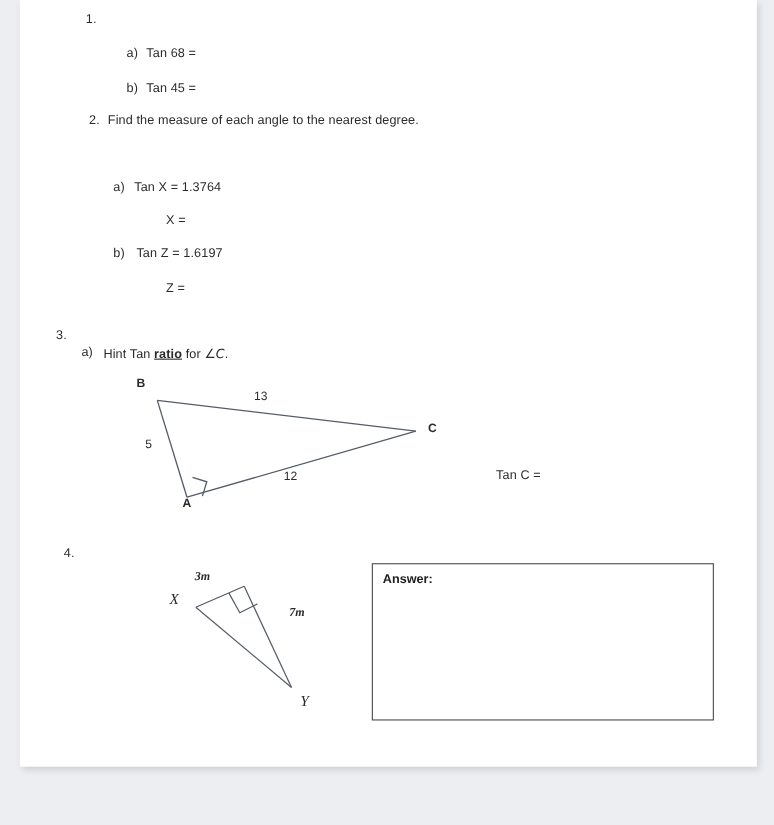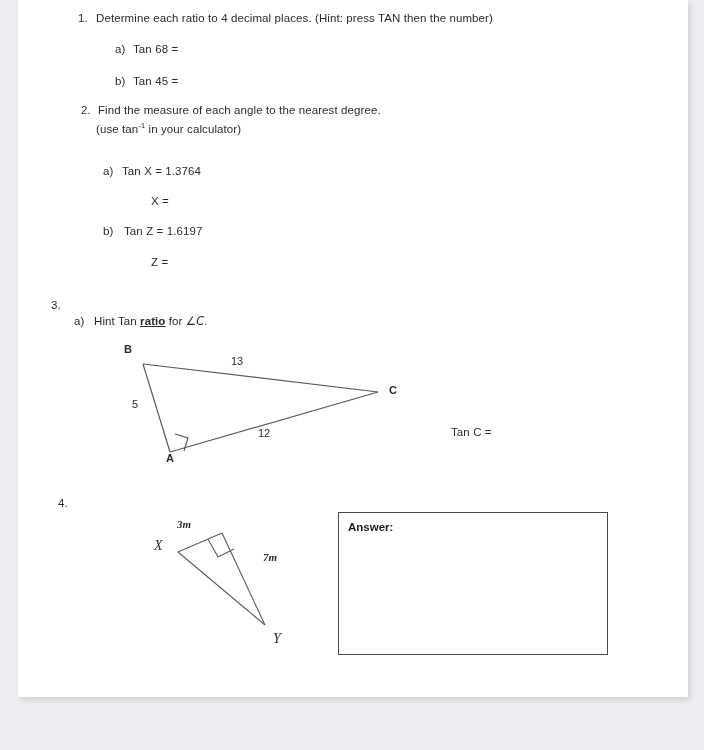--- a/index.html
+++ b/index.html
@@ -82,21 +82,21 @@
     color: #2b2b2b;
     font-size: 14px;
     font-family: "Liberation Serif", serif;
     font-style: italic;
     white-space: pre;
   }
   #answer-box {
     position: absolute;
     left: 320px;
     top: 512px;
-    width: 270px;
+    width: 311px;
     height: 143px;
     border: 1.5px solid #4a4a4a;
     background: #ffffff;
     box-sizing: border-box;
   }
   #answer-label {
     position: absolute;
     left: 9px;
     top: 8px;
     font-size: 11.5px;
@@ -104,31 +104,29 @@
     color: #1d1d1d;
     font-family: "Liberation Sans", sans-serif;
   }
 </style>
 </head>
 <body>
 
 <div id="page">
 
   <div class="txt q-num" style="left:60px; top:11px;">1.</div>
-  <div class="txt" style="left:78px; top:11px;">Determine each ratio to 4 decimal places. (Hint: press TAN then the number)</div>
 
   <div class="txt sub" style="left:97px; top:42px;">a)</div>
   <div class="txt sub" style="left:115px; top:42px;">Tan 68 =</div>
 
   <div class="txt sub" style="left:97px; top:74px;">b)</div>
   <div class="txt sub" style="left:115px; top:74px;">Tan 45 =</div>
 
   <div class="txt q-num" style="left:63px; top:103px;">2.</div>
   <div class="txt" style="left:80px; top:103px;">Find the measure of each angle to the nearest degree.</div>
-  <div class="txt" style="left:78px; top:118px;"><span>(use tan</span><sup class="inv">-1</sup><span> in your calculator)</span></div>
 
   <div class="txt sub" style="left:85px; top:164px;">a)</div>
   <div class="txt sub" style="left:104px; top:164px;">Tan X = 1.3764</div>
 
   <div class="txt sub" style="left:133px; top:194px;">X =</div>
 
   <div class="txt sub" style="left:85px; top:224px;">b)</div>
   <div class="txt sub" style="left:106px; top:224px;">Tan Z = 1.6197</div>
 
   <div class="txt sub" style="left:133px; top:255px;">Z =</div>

